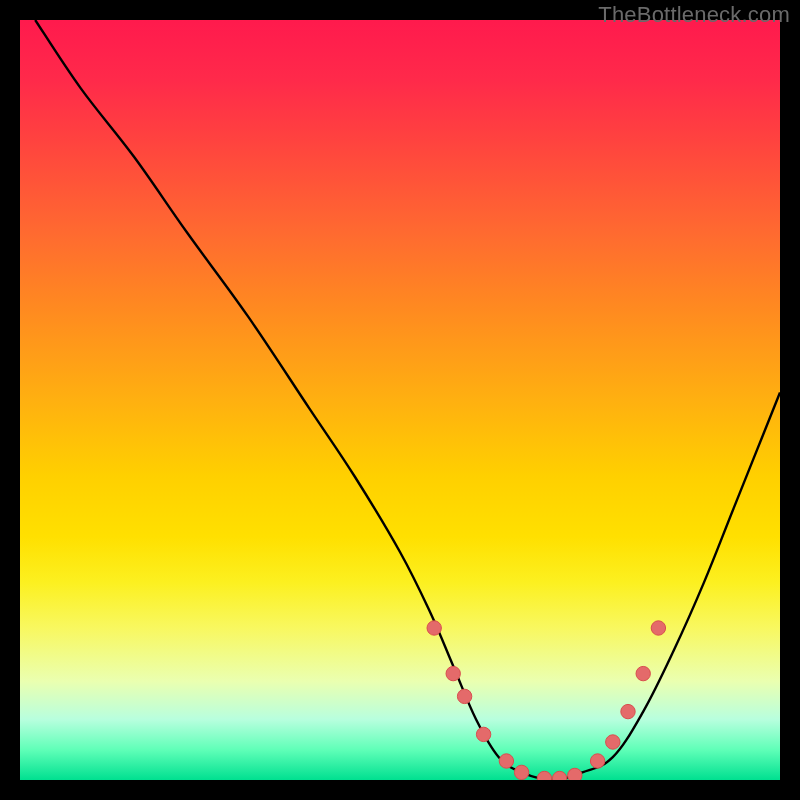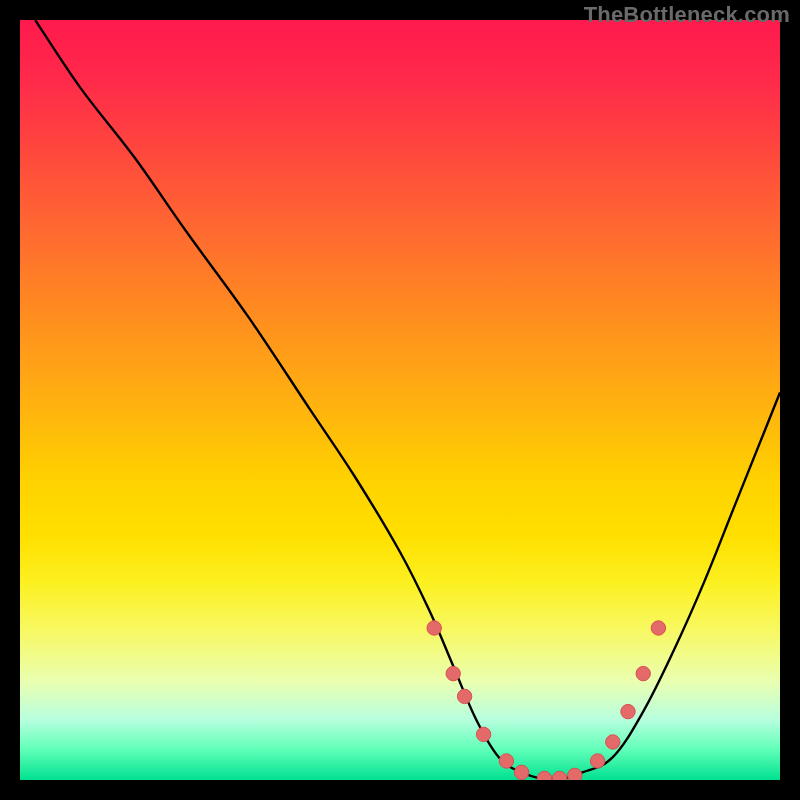--- a/index.html
+++ b/index.html
@@ -37,21 +37,21 @@
     left: 0; top: 0;
     width: 760px;
     height: 760px;
   }
   .watermark {
     position: absolute;
     top: 2px;
     right: 10px;
     font-family: Arial, Helvetica, sans-serif;
     font-size: 22px;
-    font-weight: bold;
+    font-weight: normal;
     color: #6a6a6a;
     letter-spacing: 0.2px;
   }
 </style>
 </head>
 <body>
 
 <div class="frame">
   <div class="plot-area">
     <svg viewBox="0 0 760 760">

